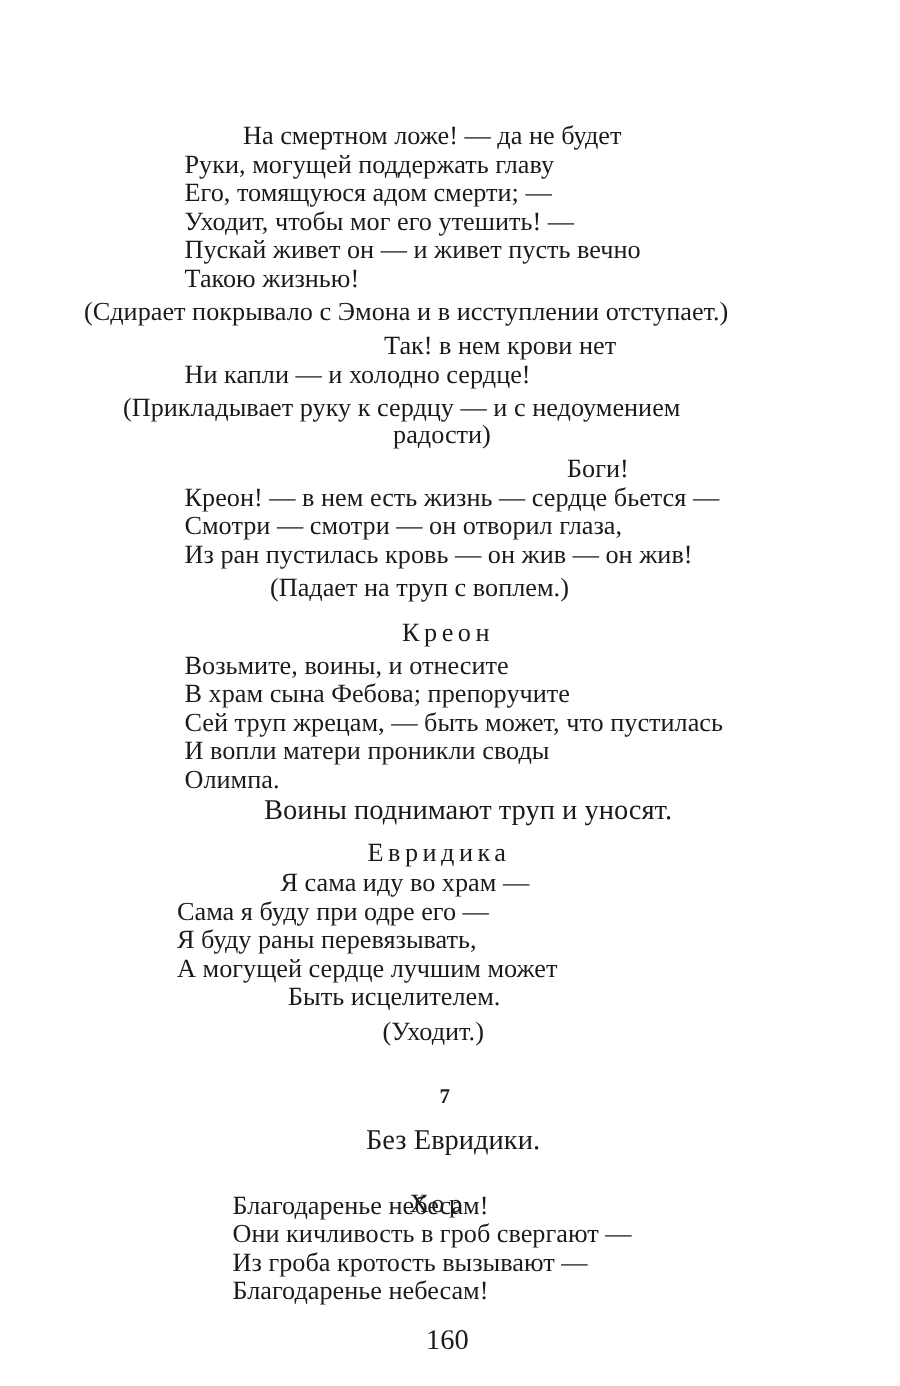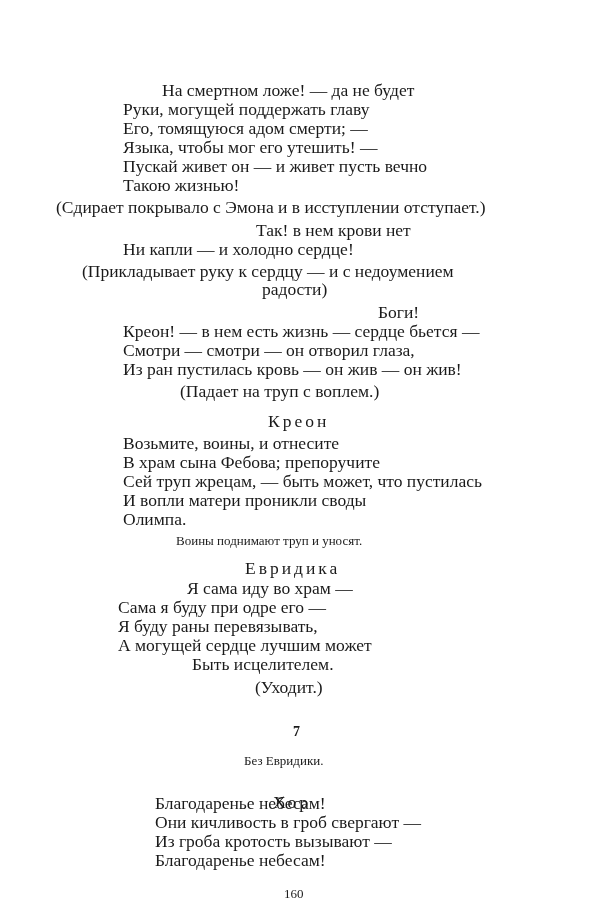--- a/index.html
+++ b/index.html
@@ -1,31 +1,31 @@
 <!DOCTYPE html>
 <html><head>
 <meta charset="utf-8">
 <style>
   html, body { margin:0; padding:0; background:#ffffff; }
   body { width:600px; height:924px; position:relative; overflow:hidden;
          font-family:"Liberation Serif", "DejaVu Serif", serif; color:#1a1a1a; }
   .ln { position:absolute; white-space:nowrap; font-size:17.5px; line-height:20px;margin-top:22px; }
   .it { }
   .sp { letter-spacing:3px; }
-  .sm { font-size:13px; }
+  .sm { font-size:19px; }
   .num { font-size:14px; font-weight:bold; }
 </style>
 </head>
 <body>
 
 <div>
   <div class="ln" style="left:162px;top:58px">На смертном ложе! — да не будет</div>
   <div class="ln" style="left:123px;top:77px">Руки, могущей поддержать главу</div>
   <div class="ln" style="left:123px;top:96px">Его, томящуюся адом смерти; —</div>
-  <div class="ln" style="left:123px;top:115px">Языка, чтобы мог его утешить! —</div>
+  <div class="ln" style="left:123px;top:115px">Уходит, чтобы мог его утешить! —</div>
   <div class="ln" style="left:123px;top:134px">Пускай живет он — и живет пусть вечно</div>
   <div class="ln" style="left:123px;top:153px">Такою жизнью!</div>
   <div class="ln it" style="left:56px;top:175px">(Сдирает покрывало с Эмона и в исступлении отступает.)</div>
   <div class="ln" style="left:256px;top:198px">Так! в нем крови нет</div>
   <div class="ln" style="left:123px;top:217px">Ни капли — и холодно сердце!</div>
   <div class="ln it" style="left:82px;top:239px">(Прикладывает руку к сердцу — и с недоумением</div>
   <div class="ln it" style="left:262px;top:257px">радости)</div>
   <div class="ln" style="left:378px;top:280px">Боги!</div>
   <div class="ln" style="left:123px;top:299px">Креон! — в нем есть жизнь — сердце бьется —</div>
   <div class="ln" style="left:123px;top:318px">Смотри — смотри — он отворил глаза,</div>

